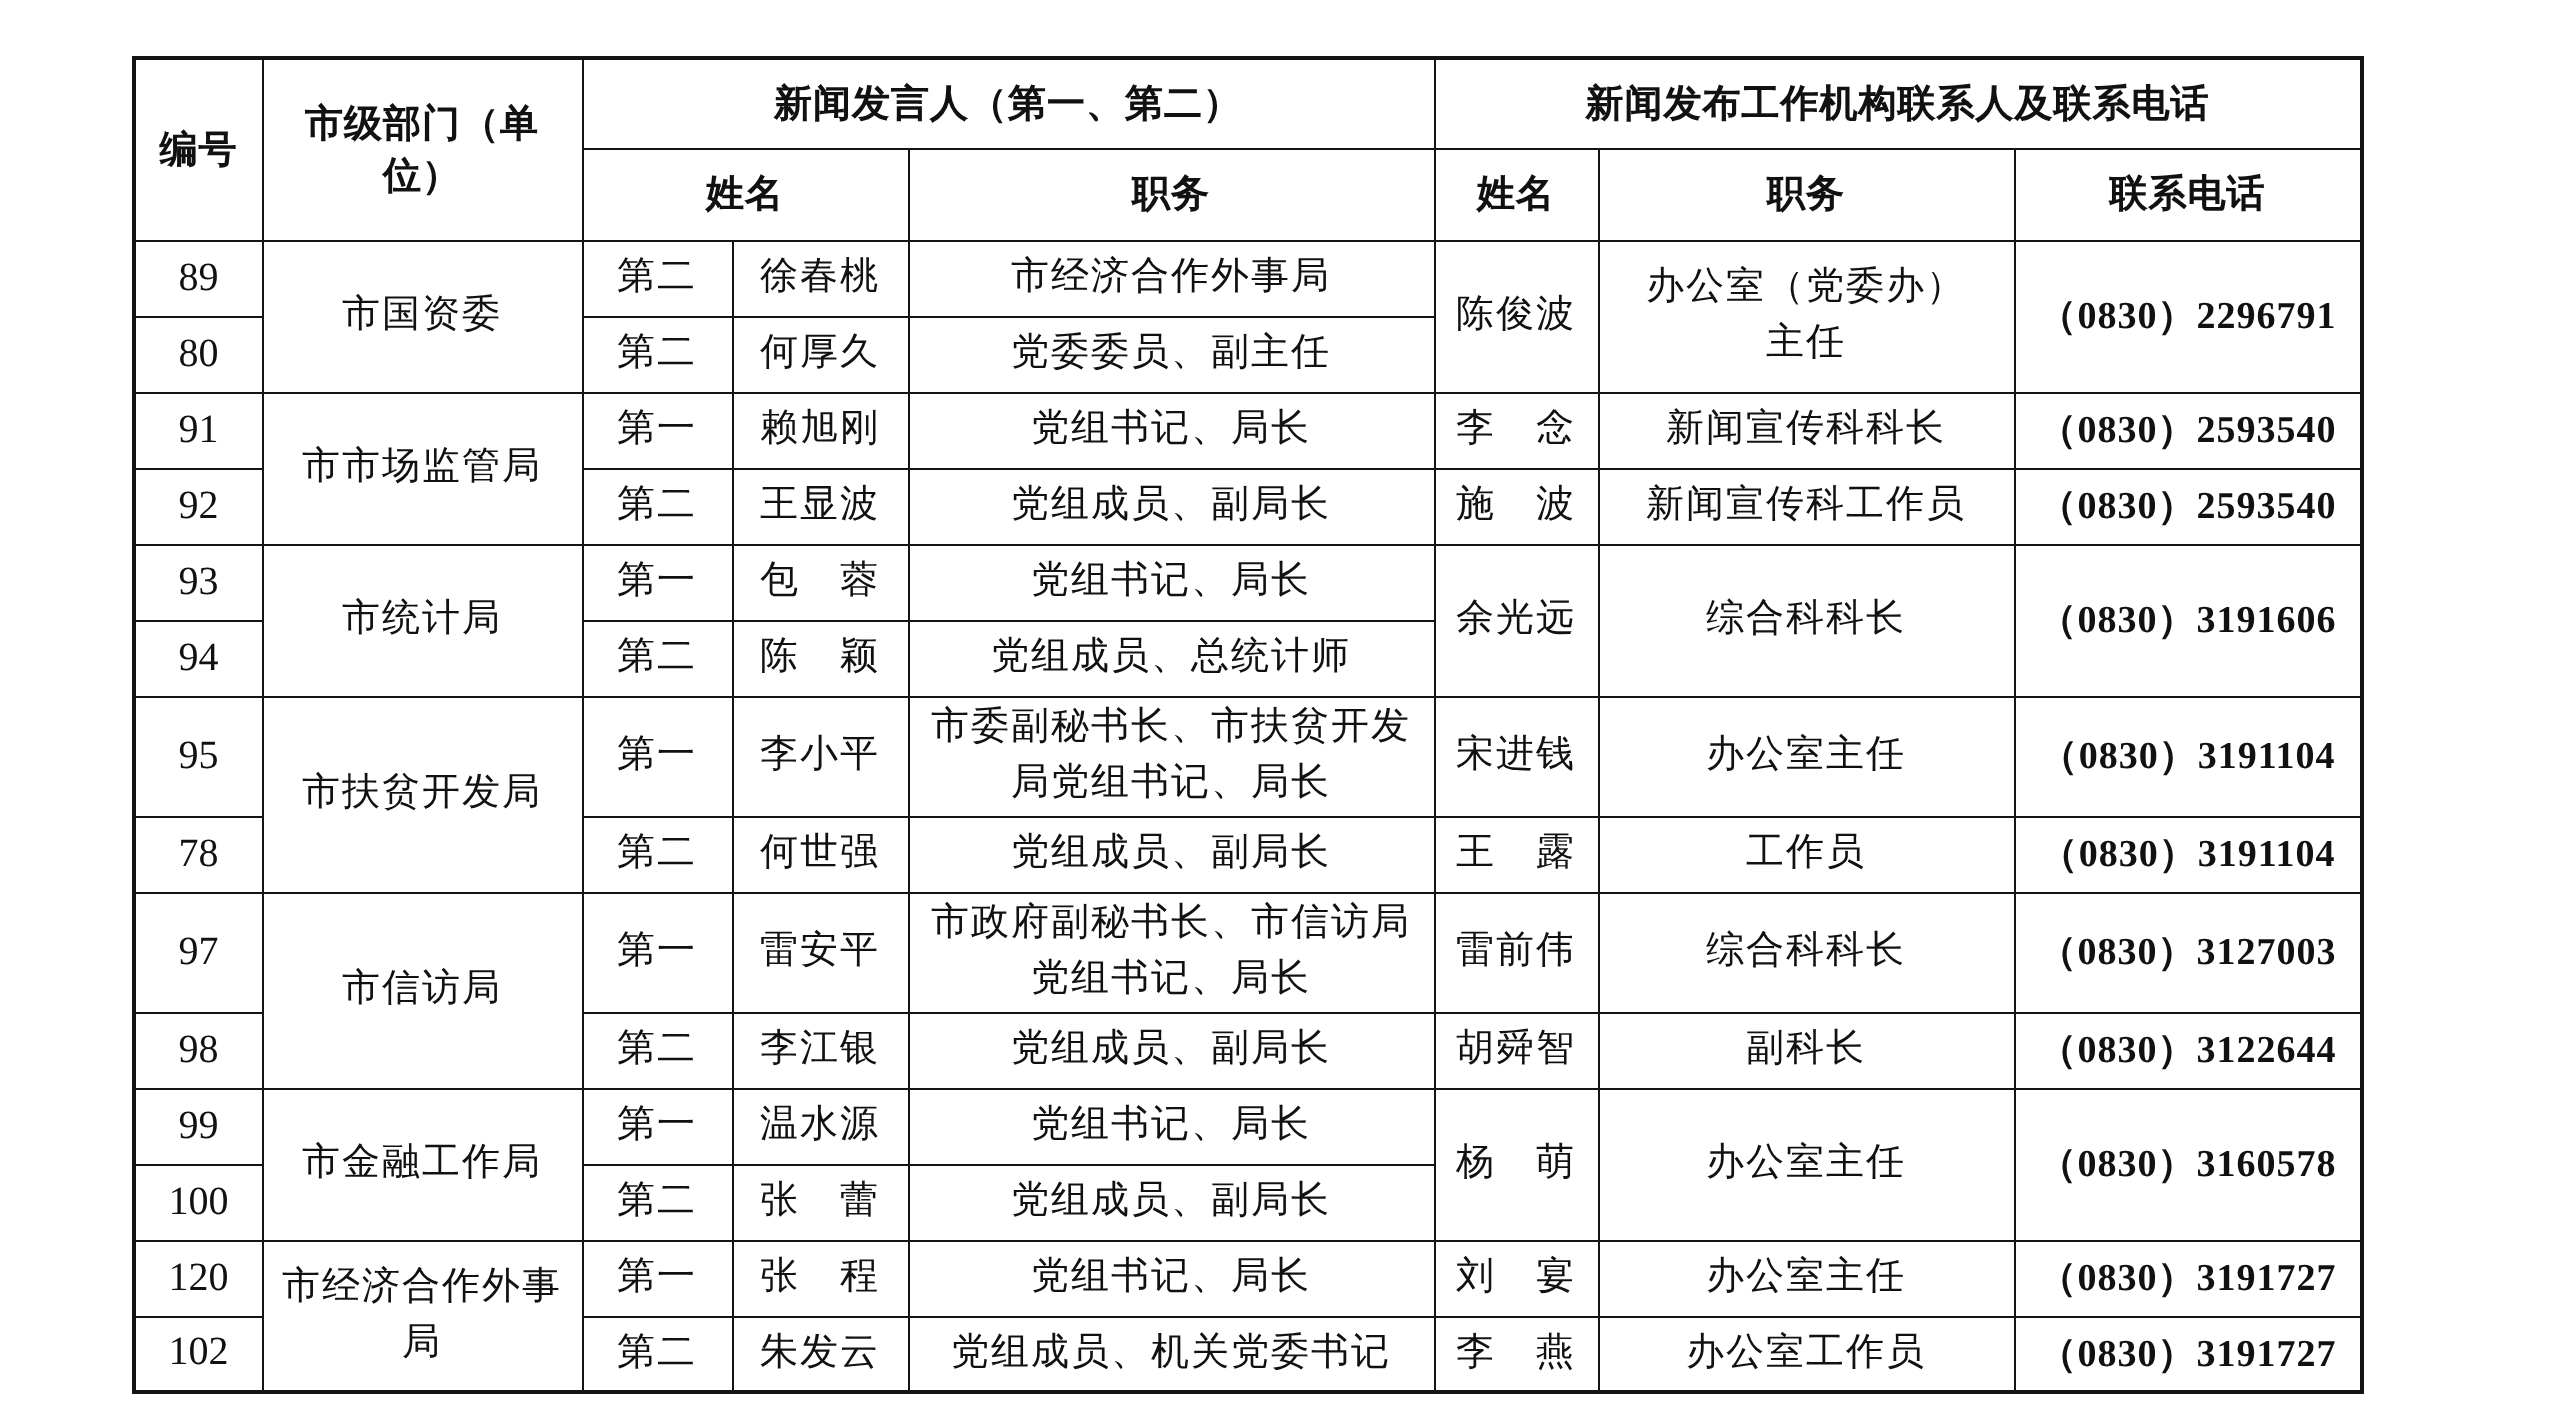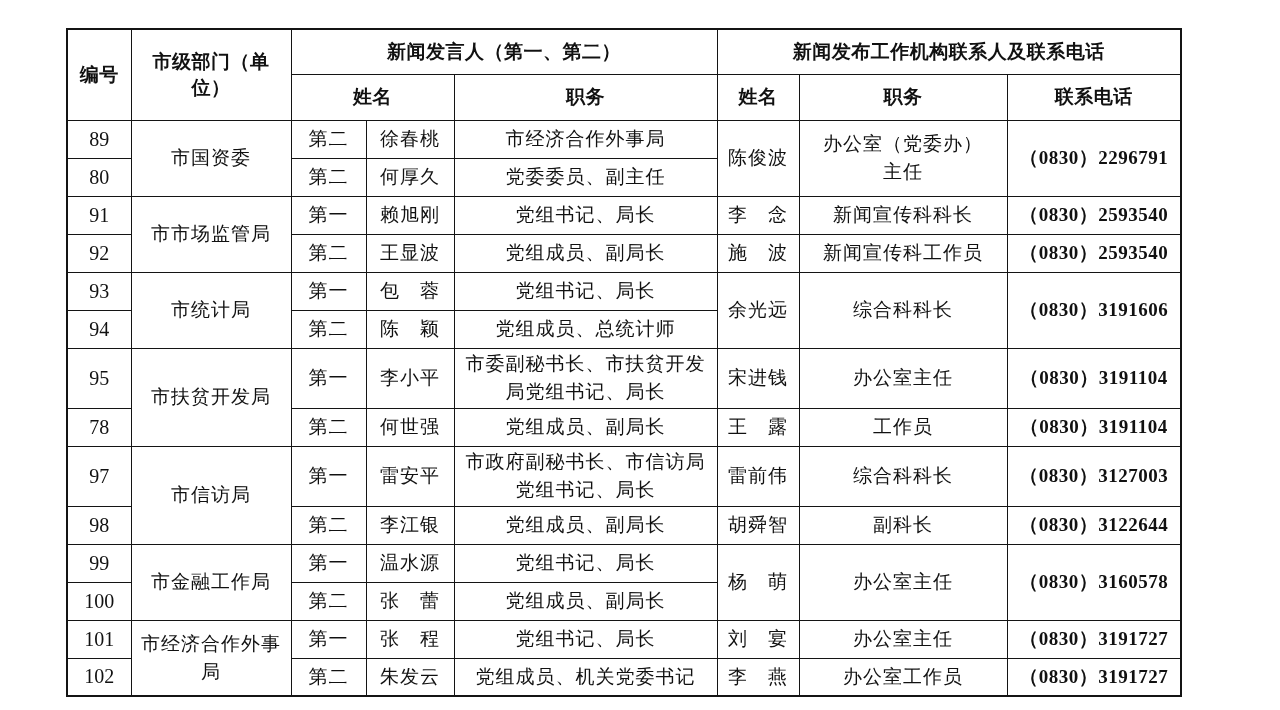--- a/index.html
+++ b/index.html
@@ -206,21 +206,21 @@
         <td class="phone" rowspan="2">（0830）3160578</td>
       </tr>
       <tr class="r">
         <td class="num">100</td>
         <td class="zh">第二</td>
         <td class="zh">张　蕾</td>
         <td class="zh title">党组成员、副局长</td>
       </tr>
 
       <tr class="r">
-        <td class="num">101</td>
+        <td class="num">120</td>
         <td class="zh" rowspan="2">市经济合作外事局</td>
         <td class="zh">第一</td>
         <td class="zh">张　程</td>
         <td class="zh title">党组书记、局长</td>
         <td class="zh">刘　宴</td>
         <td class="zh ctitle">办公室主任</td>
         <td class="phone">（0830）3191727</td>
       </tr>
       <tr class="r">
         <td class="num">102</td>

